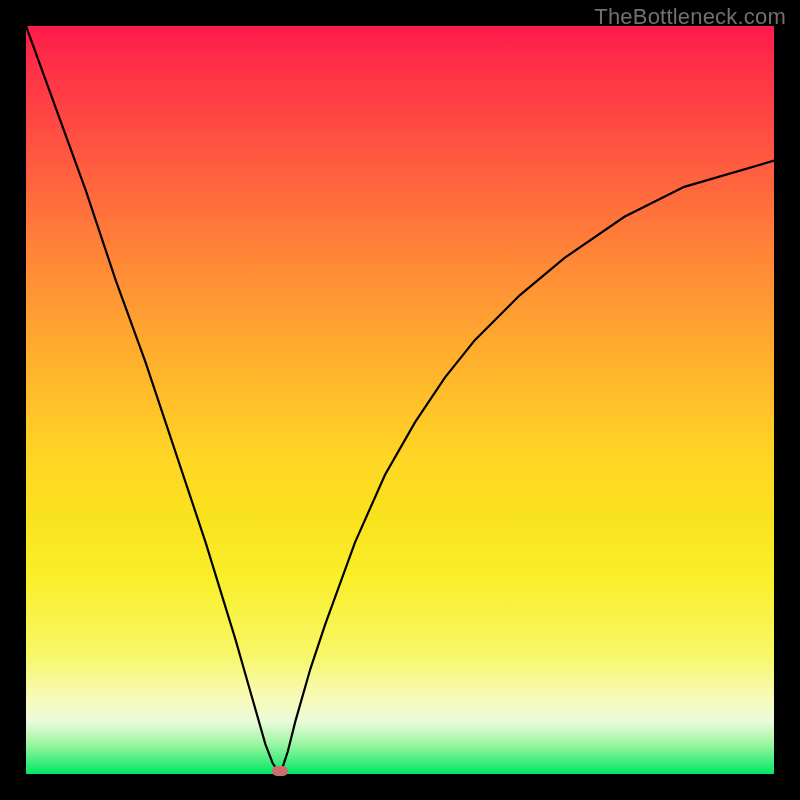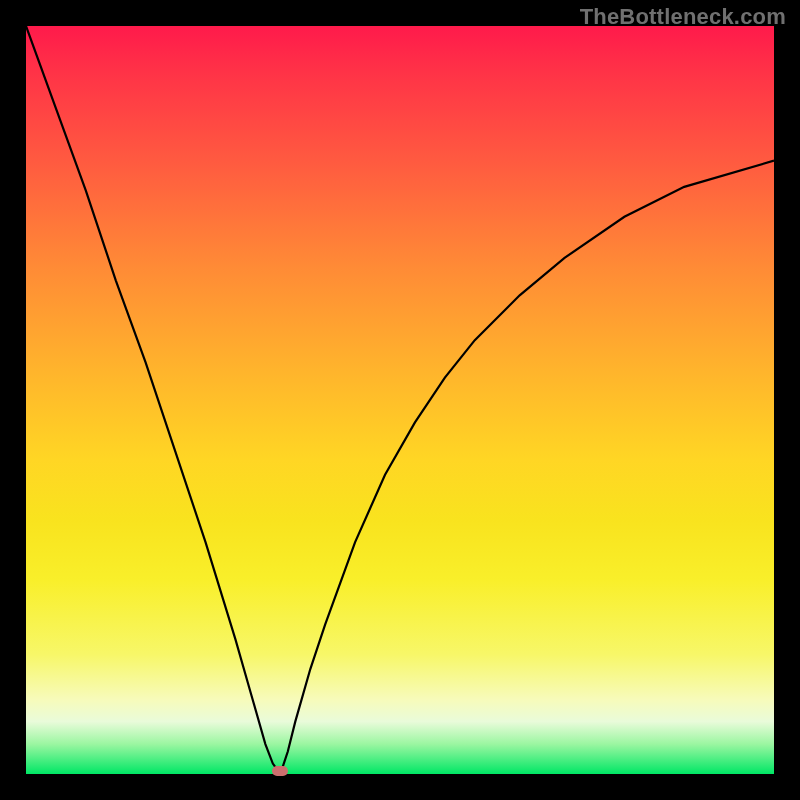--- a/index.html
+++ b/index.html
@@ -16,21 +16,21 @@
     width: 800px;
     height: 800px;
     background: #000;
   }
   .watermark {
     position: absolute;
     top: 4px;
     right: 14px;
     color: #707070;
     font-size: 22px;
-    font-weight: 700;
+    font-weight: 400;
     letter-spacing: 0.2px;
     z-index: 20;
   }
   .plot-outer {
     position: absolute;
     left: 26px;
     top: 26px;
     width: 748px;
     height: 748px;
   }

